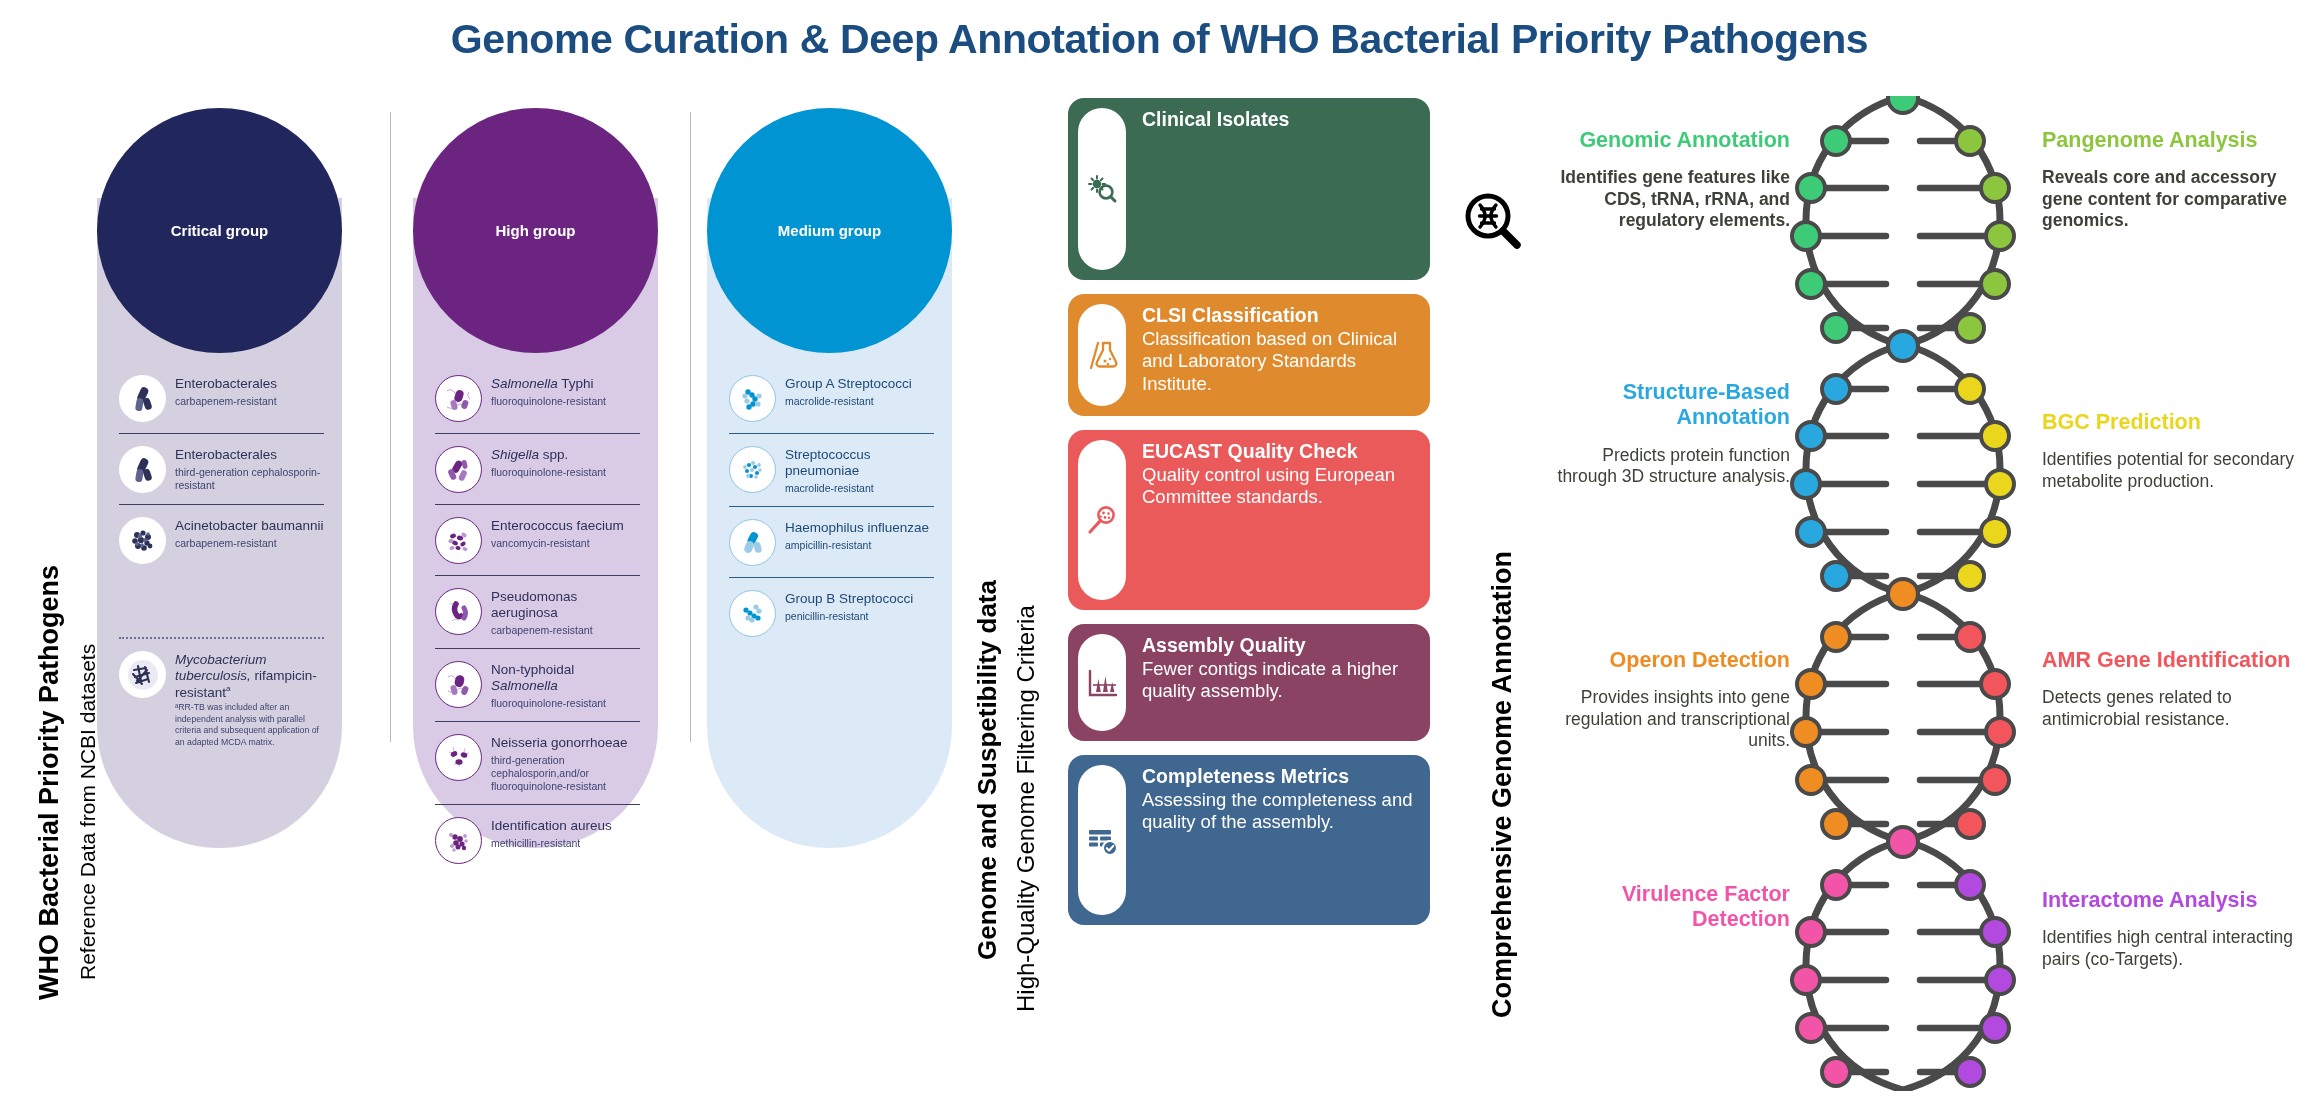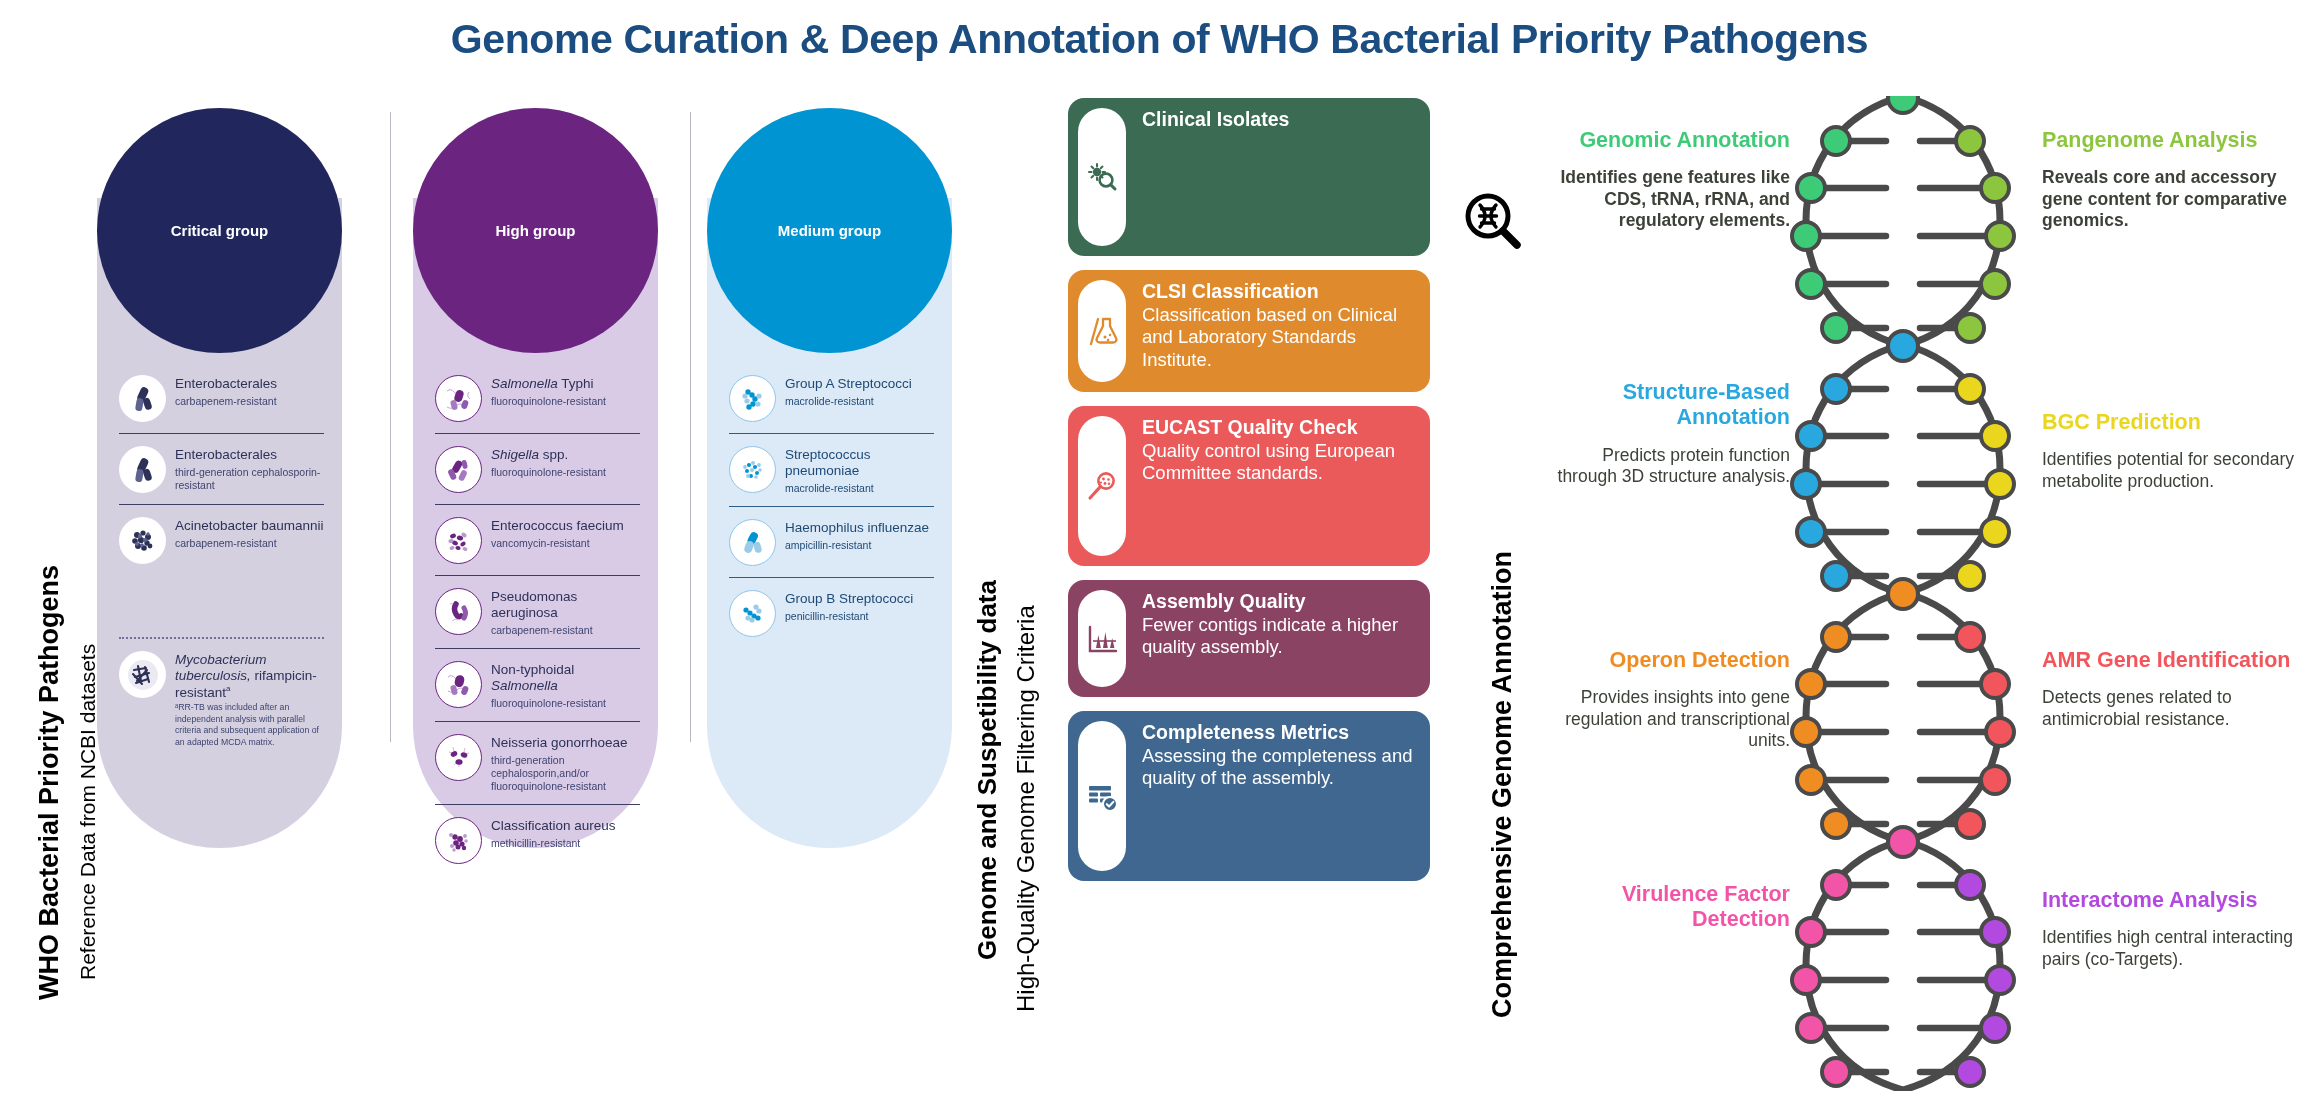--- a/index.html
+++ b/index.html
@@ -338,21 +338,21 @@
             <g fill="#b99ad0">
               <circle cx="8" cy="10" r="2"></circle>
                 <circle cx="22" cy="11" r="1.9"></circle>
                 <circle cx="9" cy="21" r="2"></circle>
               <circle cx="23" cy="16" r="1.8"></circle>
                 <circle cx="11" cy="25" r="1.7"></circle>
             </g>
           </svg>
         </div>
         <div class="ptext">
-          <div class="pname it">Classification aureus</div>
+          <div class="pname it">Identification aureus</div>
           <div class="presist">methicillin-resistant</div>
         </div>
       </div>
 
     </div>
   </div>
 
   <div class="col-divider" style="left:690px;"></div>
 
   <div class="who-col medium" style="left:707px;">
@@ -451,21 +451,21 @@
       </div>
 
     </div>
   </div>
 
   <div class="vlabel bold" style="left:972px; top:960px; font-size:26px;">Genome and Suspetibility data</div>
   <div class="vlabel" style="left:1012px; top:1012px; font-size:24px;">High-Quality Genome Filtering Criteria</div>
 
   <div class="cards">
 
-    <div class="card" style="background:#3b6b52; height:158px;">
+    <div class="card" style="background:#3b6b52; height:182px;">
       <div class="pill">
         <svg width="34" height="34" viewBox="0 0 34 34">
           <g fill="#3b6b52">
             <circle cx="12" cy="12" r="4.2"></circle>
             <g stroke="#3b6b52" stroke-width="2" stroke-linecap="round">
               <line x1="12" y1="4" x2="12" y2="6.5"></line>
                 <line x1="12" y1="17.5" x2="12" y2="20"></line>
               <line x1="4" y1="12" x2="6.5" y2="12"></line>
                 <line x1="17.5" y1="12" x2="20" y2="12"></line>
               <line x1="6.5" y1="6.5" x2="8.3" y2="8.3"></line>
@@ -490,21 +490,21 @@
               <circle cx="20" cy="23" r="1.5"></circle>
               <circle cx="25" cy="21" r="1.2"></circle>
               <circle cx="23" cy="26" r="1.3"></circle>
             </g>
         </svg>
       </div>
       <div class="c-title">CLSI Classification</div>
       <div class="c-body">Classification based on Clinical and Laboratory Standards Institute.</div>
     </div>
 
-    <div class="card" style="background:#ea5a5a; height:160px;">
+    <div class="card" style="background:#ea5a5a; height:180px;">
       <div class="pill">
         <svg width="34" height="34" viewBox="0 0 34 34">
           <circle cx="21" cy="12" r="7.6" fill="none" stroke="#ea5a5a" stroke-width="2.6"></circle>
           <g fill="#ea5a5a">
               <circle cx="18.5" cy="10" r="1.4"></circle>
               <circle cx="23.5" cy="10.5" r="1.3"></circle>
             <circle cx="20" cy="14.5" r="1.4"></circle>
               <circle cx="24" cy="14.8" r="1.2"></circle>
               <circle cx="16" cy="13.5" r="1.1"></circle>
             </g>

